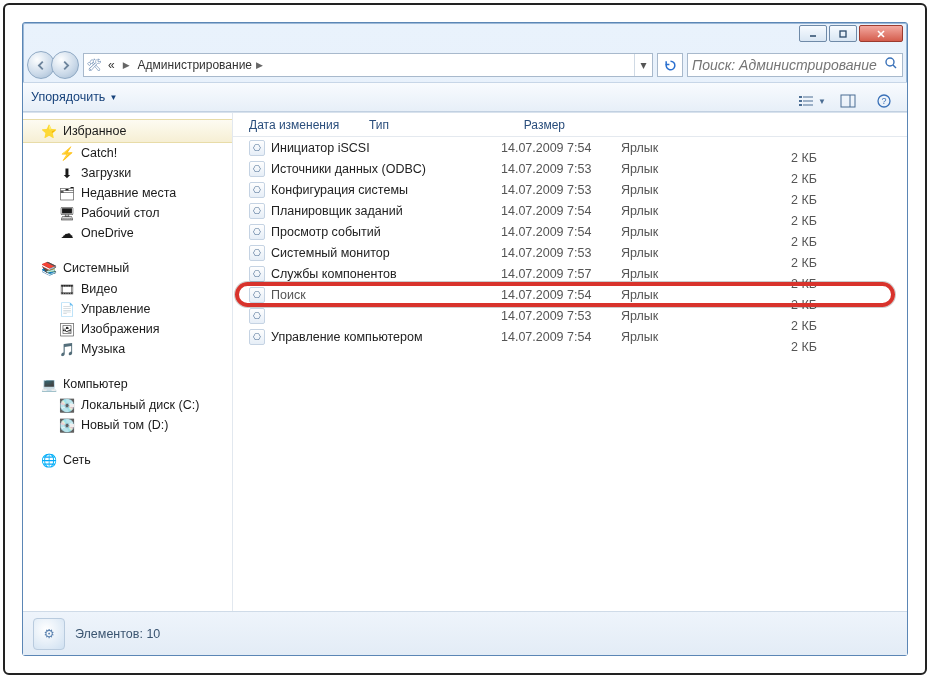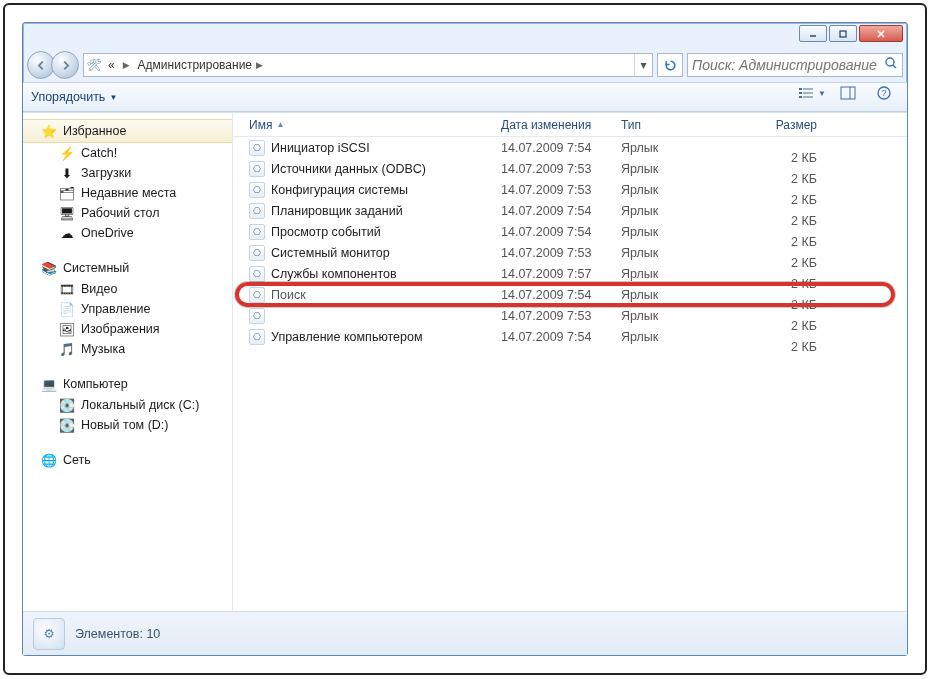--- a/index.html
+++ b/index.html
@@ -20,21 +20,21 @@
   .address-bar { flex:1; height:24px; background:#fff; border:1px solid #a8b9cc; display:flex; align-items:center; font-size:12px; color:#333; }
   .address-icon { width:20px; display:flex; align-items:center; justify-content:center; color:#5b7eaa;}
   .bc-part { padding:0 4px; display:flex; align-items:center; height:100%; gap:4px; }
   .bc-sep { color:#666; font-size:9px; }
   .addr-drop { width:18px; display:flex; align-items:center; justify-content:center; border-left:1px solid #d0dae5; height:100%; color:#555;}
   .refresh-btn { width:26px; height:24px; border:1px solid #a8b9cc; background:#fff; display:flex; align-items:center; justify-content:center; color:#2a6fcf; cursor:pointer;}
   .search-box { width:216px; height:24px; border:1px solid #a8b9cc; background:#fff; display:flex; align-items:center; padding:0 4px; }
   .search-box input { border:none; outline:none; flex:1; font-size:14px; color:#888; font-style:italic; background:transparent;}
   .search-icon { color:#3a71b8; }
   
-  .toolbar { height:30px; background:linear-gradient(to bottom,#f8fbfe,#e7eff8); border-top:1px solid #c7d6e7; border-bottom:1px solid #c1d0e1; display:flex; align-items:flex-end; padding:7px 8px; justify-content:space-between;}
+  .toolbar { height:30px; background:linear-gradient(to bottom,#f8fbfe,#e7eff8); border-top:1px solid #c7d6e7; border-bottom:1px solid #c1d0e1; display:flex; align-items:flex-start; padding:7px 8px; justify-content:space-between;}
   .toolbar-left { display:flex; align-items:center; gap:4px; color:#17427b; font-size:12.5px;}
   .toolbar-left .drop { font-size:8px; color:#17427b; }
   .toolbar-right { display:flex; align-items:center; gap:6px; }
   .tb-icon-btn { width:30px; height:22px; display:flex; align-items:center; justify-content:center; color:#4b6d93; cursor:pointer; border-radius:2px;}
   
   .body { flex:1; display:flex; background:#fff; border-top:1px solid #d8e2ed; overflow:hidden;}
   .sidebar { width:210px; border-right:1px solid #e2e8ef; padding:6px 0; font-size:12.5px; color:#1a1a1a; overflow:auto;}
   .nav-group { margin-bottom:14px; }
   .nav-head { display:flex; align-items:center; gap:6px; padding:3px 8px 3px 18px; font-size:12.5px; color:#1a1a1a;}
   .nav-head.fav { background:linear-gradient(to bottom,#fdfbf2,#f6efd4); border:1px solid #e8dca8; border-left:none; border-right:none; }
@@ -234,24 +234,20 @@
       <div class="nav-group">
         <div class="nav-head">
               <span class="ico">🌐</span>
               <span>Сеть</span>
             </div>
       </div>
     </div>
 
     <div class="filepane">
       <div class="col-headers">
-        <div class="col name">
-              <span>Имя</span>
-              <span class="sort-ind">▲</span>
-            </div>
         <div class="col date">Дата изменения</div>
         <div class="col type">Тип</div>
         <div class="col size">Размер</div>
       </div>
       <div class="rows" id="file-rows">
             <div class="row">
               <div class="cell name">
                 <span class="file-ico">⎔</span>
                 <span>Инициатор iSCSI</span>
               </div>

